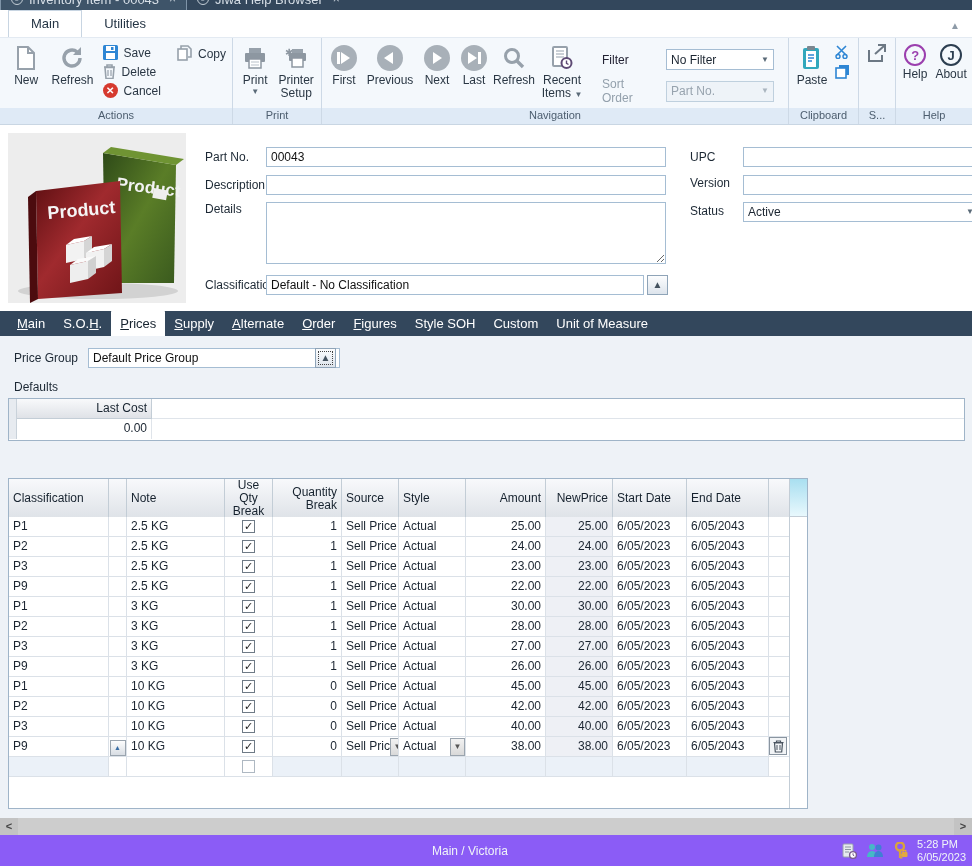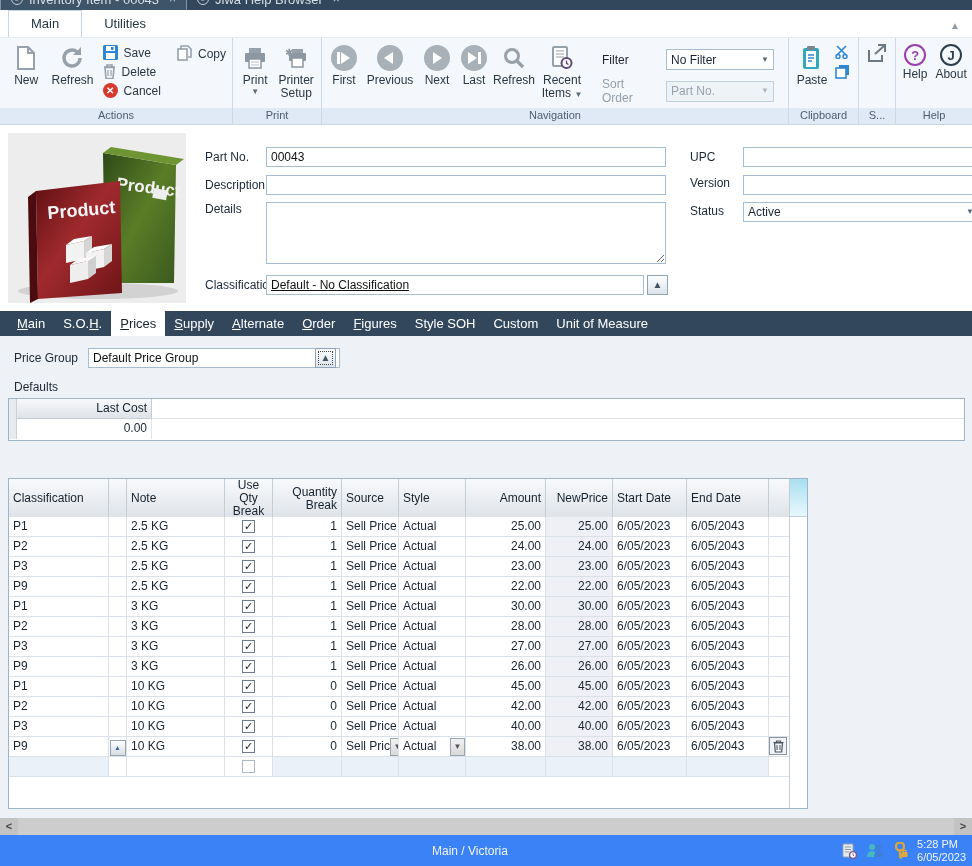--- a/index.html
+++ b/index.html
@@ -91,21 +91,21 @@
   .empty-row .gc { background:#ebf1f8; }
   .empty-row .gc.wcell { background:#fff; }
   #vscroll { position:absolute; right:0; top:0; bottom:0; width:18px; border-left:1px solid #c3cdd6; background:#fff; }
   #vscroll .vhead { height:38px; background:linear-gradient(180deg,#a9dff0,#e8f8fd); border-bottom:1px solid #c3cdd6; }
 
   
   #hscroll { top:818px; height:17px; background:#cdcdcd; display:flex; justify-content:space-between; }
   .sbtn { width:18px; height:17px; background:#c3c3c3; color:#444; font-size:11px; line-height:16px; text-align:center; font-weight:bold; }
 
   
-  #statusbar { top:835px; height:31px; background:#3b82f6; color:#fff; display:flex; align-items:center; }
+  #statusbar { top:835px; height:31px; background:#8b5cf6; color:#fff; display:flex; align-items:center; }
   #status-location { position:absolute; left:432px; font-size:12px; color:#f0f4f8; }
   #status-right { position:absolute; right:6px; display:flex; align-items:center; gap:9px; }
   #status-time { text-align:left; font-size:11px; line-height:13px; color:#f0f4f8; }
 
   button { font-family:"Liberation Sans",sans-serif; cursor:default; }
   .iconsvg { display:block; }
 </style>
 </head>
 <body>
 
@@ -399,21 +399,21 @@
   <span class="flabel2" style="left:205px; top:25px">Part No.</span>
   <input class="tinput" style="left: 266px; top: 22px; width: 400px;" value="00043">
 
   <span class="flabel2" style="left:205px; top:53px">Description</span>
   <input class="tinput" style="left: 266px; top: 50px; width: 400px;" value="">
 
   <span class="flabel2" style="left:205px; top:77px">Details</span>
   <textarea class="tarea" style="left: 266px; top: 77px; width: 400px; height: 62px;"></textarea>
 
   <span class="flabel2" style="left:205px; top:153px">Classification</span>
-  <input class="tinput" style="left: 266px; top: 150px; width: 378px; text-decoration: underline;" value="Default - No Classification">
+  <input class="tinput" style="left: 266px; top: 150px; width: 378px;" value="Default - No Classification">
   <button class="spinbtn" style="left:647px; top:150px">▲</button>
 
   <span class="flabel2" style="left:690px; top:25px">UPC</span>
   <input class="tinput" style="left: 743px; top: 22px; width: 236px;" value="">
 
   <span class="flabel2" style="left:690px; top:51px">Version</span>
   <input class="tinput" style="left: 743px; top: 50px; width: 236px;" value="">
 
   <span class="flabel2" style="left:690px; top:79px">Status</span>
   <div class="selbox" style="left:743px; top:77px; width:236px">

